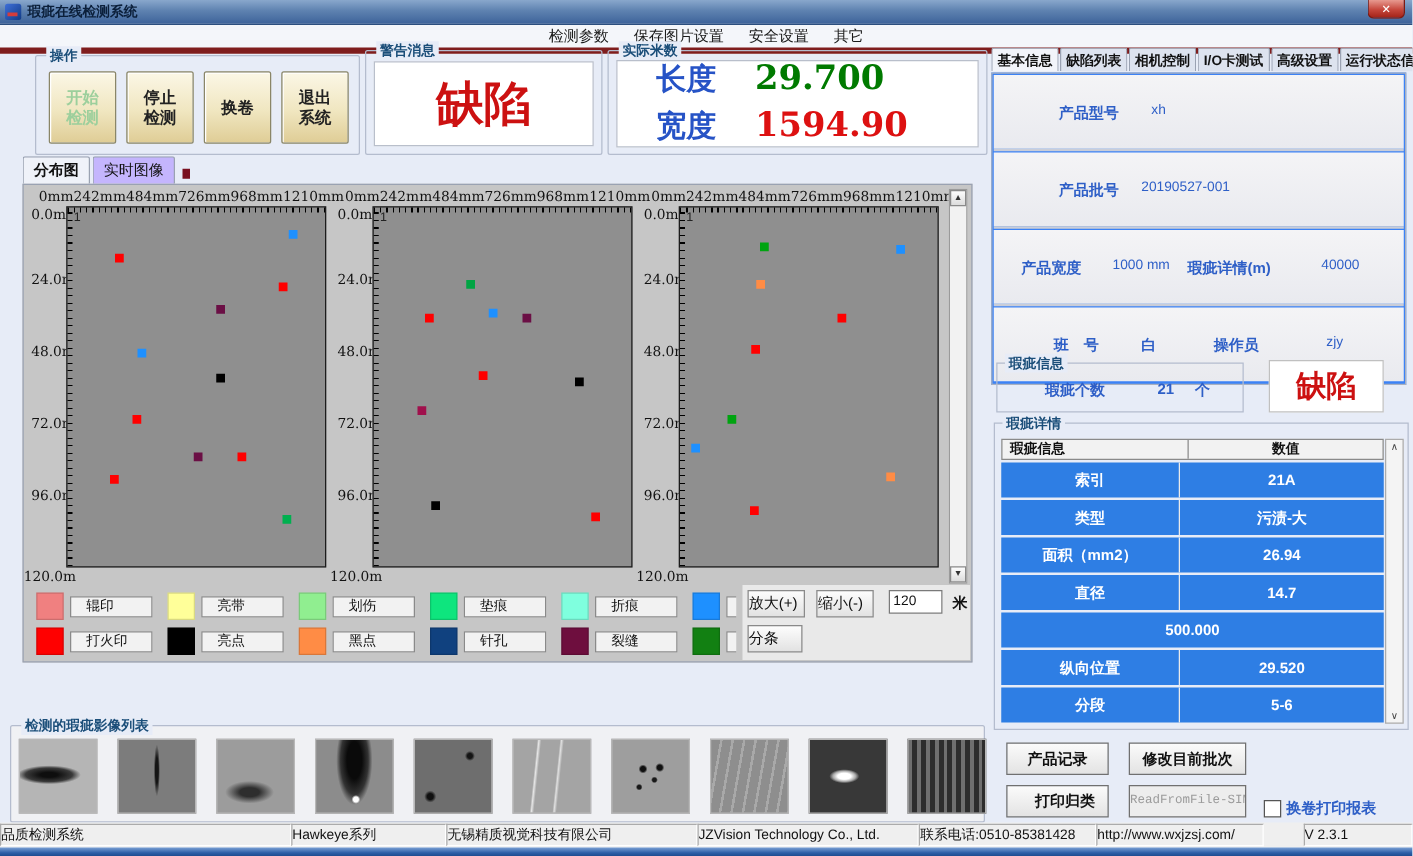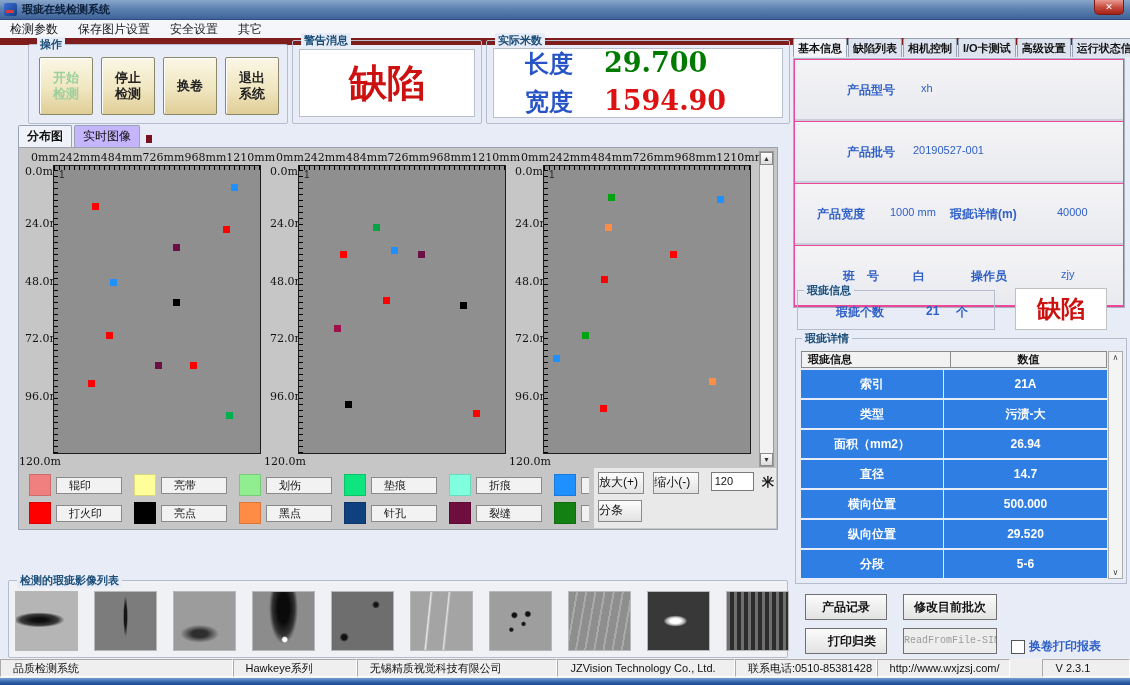--- a/index.html
+++ b/index.html
@@ -10,21 +10,21 @@
     background:linear-gradient(#89A7CC,#5E82B0 45%,#3D639A);border-bottom:1px solid #2B4E7E;
     display:flex;align-items:center;padding-left:4px;box-sizing:border-box;}
   .appicon{width:13px;height:13px;border-radius:2px;margin-right:5px;
     background:linear-gradient(135deg,#3E6FD8,#123C86);position:relative;}
   .appicon:after{content:"";position:absolute;left:2px;top:7px;width:8px;height:3px;background:#D43C3C;}
   .title-text{font-size:11px;font-weight:bold;color:#0B1F3A;}
   .closebtn{position:absolute;right:6px;top:0;width:30px;height:15px;border-radius:0 0 5px 5px;
     background:linear-gradient(#E79A90,#C6473C 55%,#A32318);border:1px solid #7E1A12;border-top:none;
     color:#fff;font-size:9px;text-align:center;line-height:14px;box-sizing:border-box;}
   .menubar{position:absolute;left:0;top:20px;width:1130px;height:18px;background:#F4F6FA;
-    border-bottom:7px solid #7f1d1d;display:flex;align-items:center;}
+    border-bottom:5px solid #7f1d1d;display:flex;align-items:center;justify-content:center;}
   .menubar span{padding:0 10px;font-size:12px;color:#1A1A1A;}
   
   .gbox{position:absolute;border:1px solid #B4BCCE;border-radius:2px;}
   .gbox>.glabel{position:absolute;top:-8px;left:8px;background:#E7ECF7;padding:0 3px;
     font-size:11px;color:#1B4E79;font-weight:bold;}
   
   .opbtn{width:56px;height:56px;margin-right:8px;border:1px solid #8A8668;border-radius:2px;
     background:linear-gradient(#FBF7E6,#F0E6C0 55%,#DFCD96);box-shadow:inset 1px 1px 0 #fff;
     font-size:13px;font-weight:bold;color:#222;display:flex;align-items:center;justify-content:center;
     text-align:center;line-height:16px;white-space:pre-line;}
@@ -98,21 +98,21 @@
   .t8{background:repeating-linear-gradient(100deg,transparent 0 7px,rgba(180,180,180,.7) 7px 9px),#8E8E8E;}
   .t9{background:radial-gradient(ellipse 15px 7px at 45% 50%,#FFF 35%,#AAA 60%,transparent 80%),#383838;}
   .t10{background:repeating-linear-gradient(90deg,rgba(210,210,210,.4) 0 3px,transparent 3px 7px),#2D2D2D;}
   
   .rpanel{position:absolute;left:793px;top:38px;width:334px;height:622px;}
   .rtabs{display:flex;height:19px;}
   .rtab{padding:2px 4px;font-size:11px;font-weight:bold;border:1px solid #9AA2B2;border-bottom:none;
     background:#DDE3EF;margin-right:1px;white-space:nowrap;border-radius:2px 2px 0 0;}
   .rtab.active{background:#F2F4FA;}
   .infobox{position:absolute;left:0;top:20px;width:332px;height:250px;border:1px solid #A8B0C0;
-    background:#ec4899;box-sizing:border-box;}
+    background:#3b82f6;box-sizing:border-box;}
   .irow{position:relative;height:59px;margin:1px;background:linear-gradient(#F4F4F6,#E9EAEF);
     border-bottom:2px solid #C9CDD8;}
   .irow span{position:absolute;top:22px;font-size:12px;color:#2E5FC7;font-weight:bold;white-space:nowrap;}
   .blue-sm{font-size:11px !important;font-weight:normal !important;}
   .dgroup{position:absolute;border:1px solid #B4BCCE;}
   .dgroup .glabel{position:absolute;top:-8px;left:6px;background:#E7ECF7;padding:0 3px;
     font-size:11px;color:#1B4E79;font-weight:bold;}
   .alertbox{position:absolute;left:222px;top:250px;width:90px;height:40px;background:#fff;
     border:1px solid #C0C0C0;display:flex;align-items:center;justify-content:center;}
   .alertbox span{font-size:24px;font-weight:bold;color:#CC1111;font-family:"DejaVu Serif",serif;}
@@ -133,21 +133,21 @@
   .abtn{position:absolute;height:26px;border:1px solid #707070;background:linear-gradient(#FBFBFB,#E3E3E3);
     font-size:12px;font-weight:bold;text-align:center;line-height:24px;box-sizing:border-box;}
   .abtn.gray{color:#9B9B9B;font-family:"Liberation Mono",monospace;font-size:10px;font-weight:normal;
     background:#EDEDED;overflow:hidden;white-space:nowrap;}
   .chk{position:absolute;left:218px;top:600px;display:flex;align-items:center;}
   .chkbox{width:12px;height:12px;background:#fff;border:1px solid #555;margin-right:4px;}
   .chk span{font-size:12px;color:#2E5FC7;font-weight:bold;}
   
   .statusbar{position:absolute;left:0;top:658px;width:1130px;height:20px;background:#EFEFEF;display:flex;}
   .seg{height:18px;margin-top:1px;border:1px solid;border-color:#ABABAB #FFF #FFF #ABABAB;
-    font-size:11px;line-height:16px;padding-left:12px;box-sizing:border-box;overflow:hidden;white-space:nowrap;color:#111;}
+    font-size:11px;line-height:16px;padding-left:0;box-sizing:border-box;overflow:hidden;white-space:nowrap;color:#111;}
   .taskbar{position:absolute;left:0;top:678px;width:1130px;height:7px;
     background:linear-gradient(#7AA0D4,#2E5FA8 60%,#1C4A8E);}
 </style>
 </head>
 <body>
 
 <div class="titlebar">
   <span class="appicon"></span>
   <span class="title-text">瑕疵在线检测系统</span>
 </div>
@@ -453,21 +453,20 @@
         </div>
       <div class="drow">
           <span class="c1">面积（mm2）</span>
           <span class="c2">26.94</span>
         </div>
       <div class="drow">
           <span class="c1">直径</span>
           <span class="c2">14.7</span>
         </div>
       <div class="drow">
-          <span class="c1">横向位置</span>
           <span class="c2">500.000</span>
         </div>
       <div class="drow">
           <span class="c1">纵向位置</span>
           <span class="c2">29.520</span>
         </div>
       <div class="drow">
           <span class="c1">分段</span>
           <span class="c2">5-6</span>
         </div>

